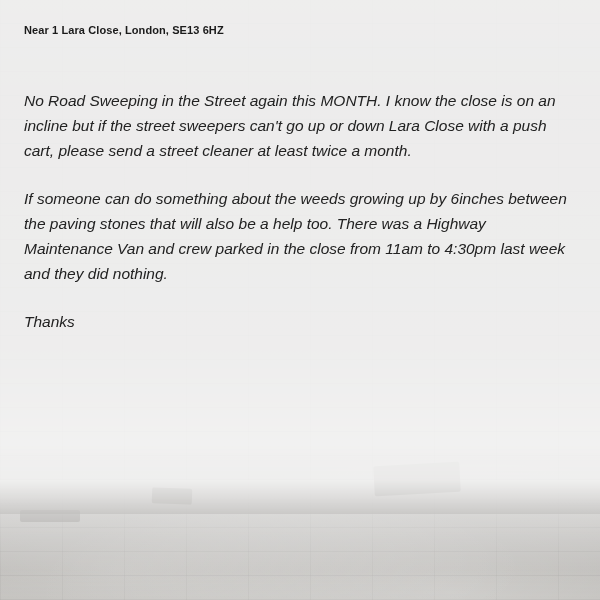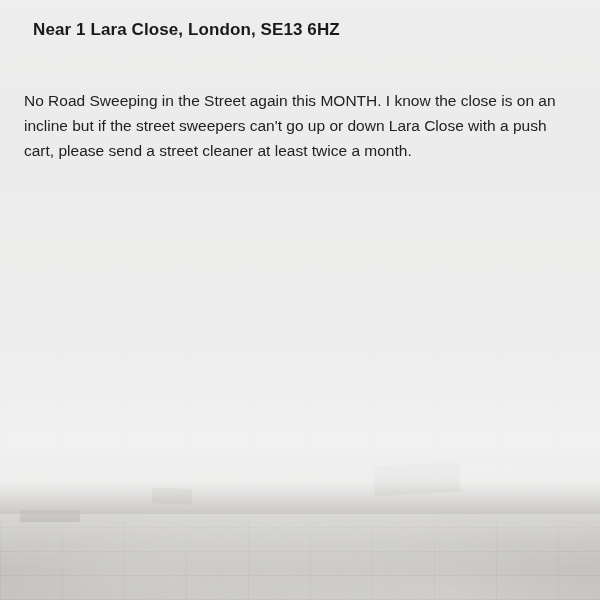--- a/index.html
+++ b/index.html
@@ -80,36 +80,37 @@
     mask-image: linear-gradient(180deg, rgba(0,0,0,1) 0%, rgba(0,0,0,1) 74%, rgba(0,0,0,0.96) 80%, rgba(0,0,0,0.55) 88%, rgba(0,0,0,0.12) 95%, rgba(0,0,0,0) 100%);
   }
   .content {
     position: absolute;
     inset: 0;
     z-index: 3;
     padding: 20px 24px 0 24px;
     box-sizing: border-box;
   }
   .report-title {
-    font-size: 17px;
+    font-size: 11px;
     font-weight: bold;
     color: #1a1a1a;
     letter-spacing: 0.1px;
-    margin: 0 0 0 9px;
+    margin: 0 0 0 0;
     line-height: 20px;
   }
   .body-block {
     margin-top: 48px;
   }
   .para {
     font-size: 15.5px;
     color: #222222;
     line-height: 25px;
     margin: 0 0 23px 0;
     max-width: 556px;
+    font-style: italic;
   }
   .para:last-child {
     margin-bottom: 0;
   }
 </style>
 </head>
 <body>
 
 <div class="report-card">
 
@@ -119,16 +120,18 @@
   <div class="debris two"></div>
   <div class="debris three"></div>
 
   <div class="text-overlay"></div>
 
   <div class="content">
     <h1 class="report-title">Near 1 Lara Close, London, SE13 6HZ</h1>
 
     <div class="body-block">
       <p class="para">No Road Sweeping in the Street again this MONTH. I know the close is on an incline but if the street sweepers can't go up or down Lara Close with a push cart, please send a street cleaner at least twice a month.</p>
+      <p class="para">If someone can do something about the weeds growing up by 6inches between the paving stones that will also be a help too. There was a Highway Maintenance Van and crew parked in the close from 11am to 4:30pm last week and they did nothing.</p>
+      <p class="para">Thanks</p>
     </div>
   </div>
 
 </div>
 
 </body></html>

